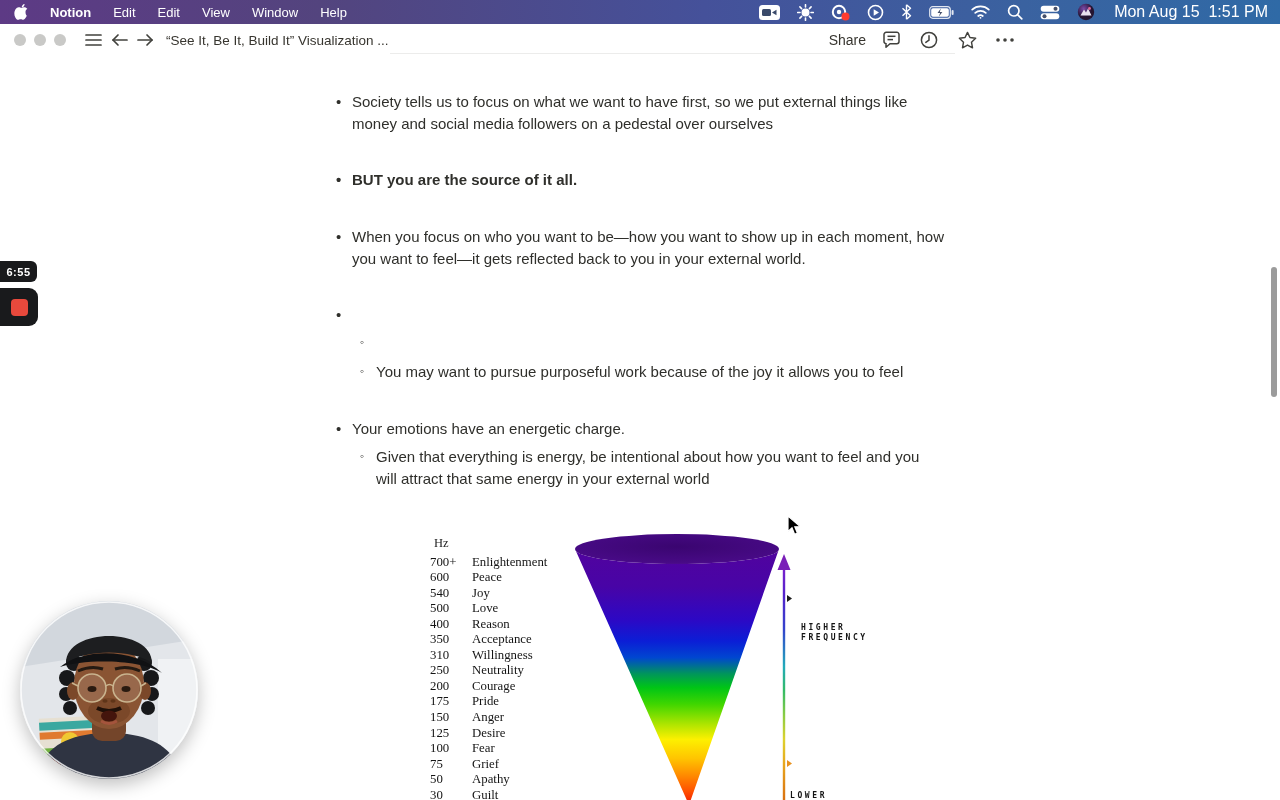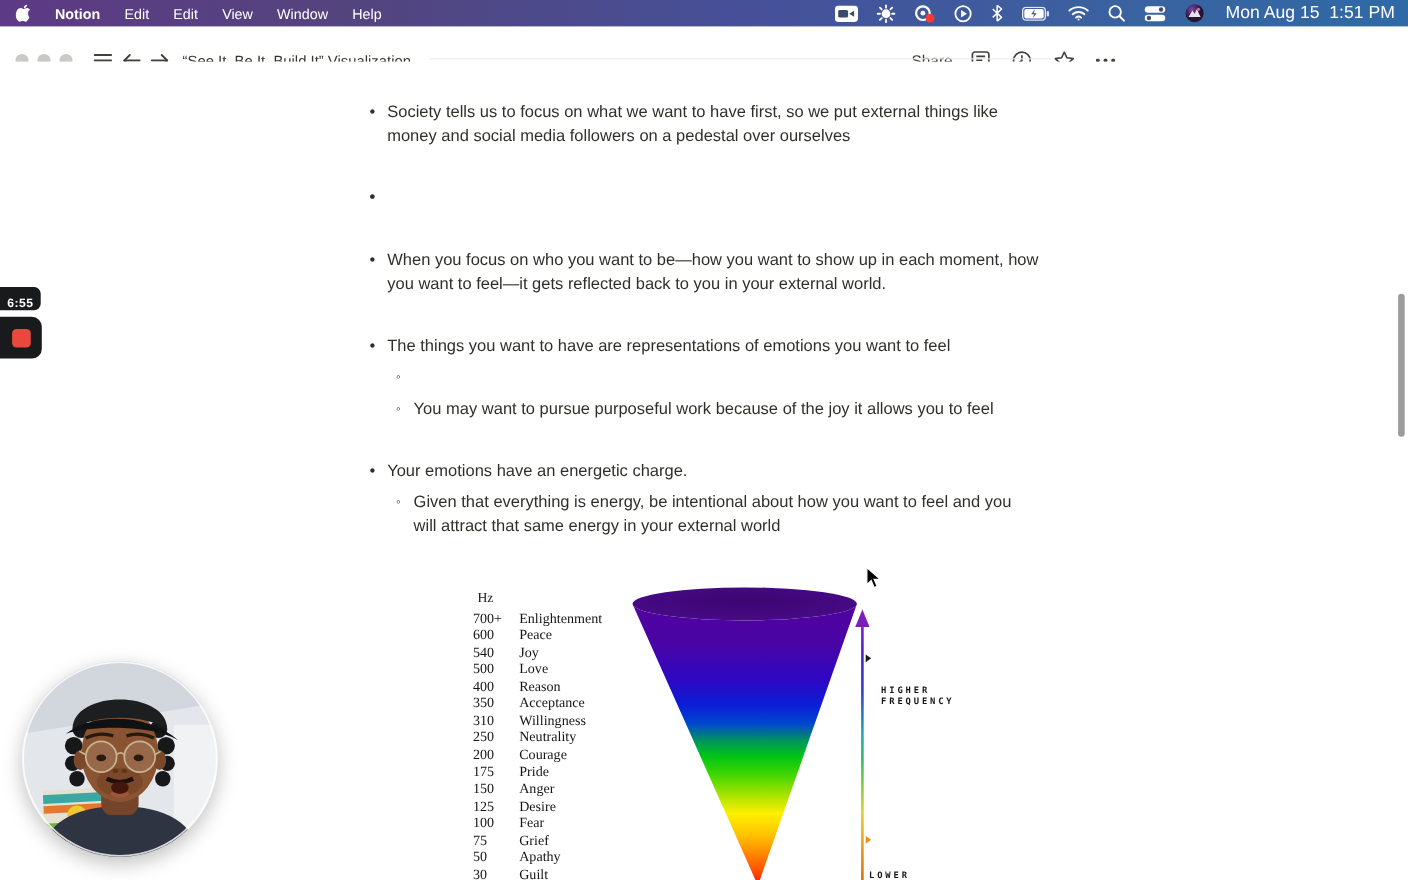--- a/index.html
+++ b/index.html
@@ -13,21 +13,21 @@
   .mb-left { display:flex; align-items:center; gap:22px; }
   .mb-left .apple svg { display:block; }
   .mb-app { font-weight:700; }
   .mb-item { font-weight:400; }
   .mb-right { display:flex; align-items:center; gap:17px; }
   .mb-ic { display:flex; align-items:center; height:24px; }
   .mb-clock { font-size:16px; white-space:pre; margin-left:2px; }
 
   
   .titlebar { position:absolute; top:24px; left:0; width:1032px; height:32px; background:#fff;
-    display:flex; align-items:center; padding:0 14px;margin-top:15px; }
+    display:flex; align-items:center; padding:0 14px; }
   .traffic { display:flex; gap:8px; margin-right:14px; }
   .traffic span { width:12px; height:12px; border-radius:50%; background:#c9c9c7; display:block; }
   .tb-ic { display:flex; align-items:center; justify-content:center; width:26px; height:26px; border-radius:4px; color:#49494五; }
   .tb-ic svg { display:block; }
   .tb-title { font-size:13.5px; color:#37352f; margin-left:8px; }
   .tb-right { margin-left:auto; display:flex; align-items:center; gap:12px; }
   .tb-share { font-size:14px; color:#37352f; }
   .tb-divider { position:absolute; top:53px; left:390px; width:565px; height:1px; background:#ececeb; }
 
   
@@ -49,21 +49,21 @@
   .scale .hz { width:42px; }
   .cone { position:absolute; left:560px; top:476px; }
   .freq-arrow { position:absolute; left:775px; top:492px; }
   .freq-label { position:absolute; font-family:"DejaVu Sans Mono", monospace; font-size:8px; font-weight:700;
     letter-spacing:2.6px; line-height:10px; color:#141414;margin-top:31px; }
   .freq-hi { left:801px; top:536px; }
   .freq-lo { left:790px; top:704px; }
 
   
   .rec-timer { position:absolute; left:0; top:261px; width:37px; height:21px; background:#191a1c;
-    border-radius:0 6px 6px 0; color:#fff; font-size:11px; font-weight:700; display:flex; align-items:flex-end; justify-content:center; letter-spacing:.5px; }
+    border-radius:0 6px 6px 0; color:#fff; font-size:11px; font-weight:700; display:flex; align-items:center; justify-content:center; letter-spacing:.5px; }
   .rec-stop { position:absolute; left:0; top:288px; width:38px; height:38px; background:#191a1c;
     border-radius:0 9px 9px 0; display:flex; align-items:center; justify-content:center; }
   .rec-stop .sq { width:17px; height:17px; border-radius:4px; background:#e8493c; }
 
   .webcam { position:absolute; left:20px; top:601px; width:178px; height:178px; border-radius:50%;
     box-shadow:0 6px 18px rgba(0,0,0,.25); }
 
   
   .scroll-thumb { position:absolute; left:1271px; top:211px; width:6px; height:130px; border-radius:3px; background:#9b9b9b; }
   .cursor { position:absolute; left:787px; top:515px; }
@@ -234,28 +234,28 @@
   <div class="tb-divider"></div>
 
   <div class="page">
 
     <div class="block l1 b1">
         <span class="marker">•</span>
         <span>Society tells us to focus on what we want to have first, so we put external things like money and social media followers on a pedestal over ourselves</span>
       </div>
     <div class="block l1 bold b2">
         <span class="marker">•</span>
+        <span>BUT you are the source of it all.</span>
       </div>
     <div class="block l1 b3">
         <span class="marker">•</span>
         <span>When you focus on who you want to be—how you want to show up in each moment, how you want to feel—it gets reflected back to you in your external world.</span>
       </div>
     <div class="block l1 b4">
         <span class="marker">•</span>
-        <span>The things you want to have are representations of emotions you want to feel</span>
       </div>
     <div class="block l2 b5">
         <span class="marker">◦</span>
       </div>
     <div class="block l2 b6">
         <span class="marker">◦</span>
         <span>You may want to pursue purposeful work because of the joy it allows you to feel</span>
       </div>
     <div class="block l1 b7">
         <span class="marker">•</span>

